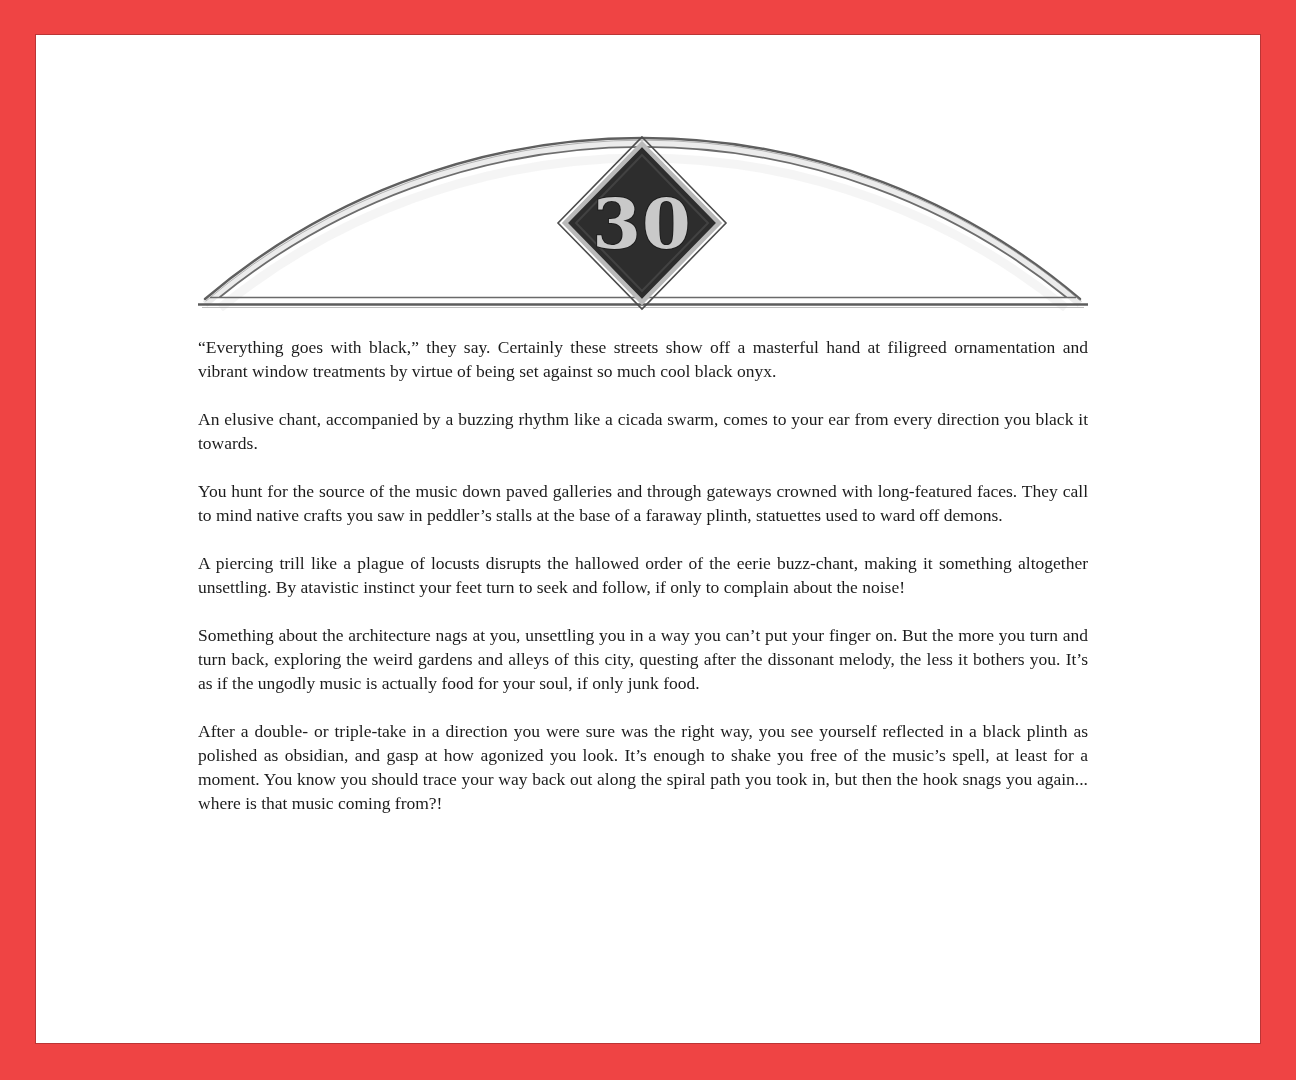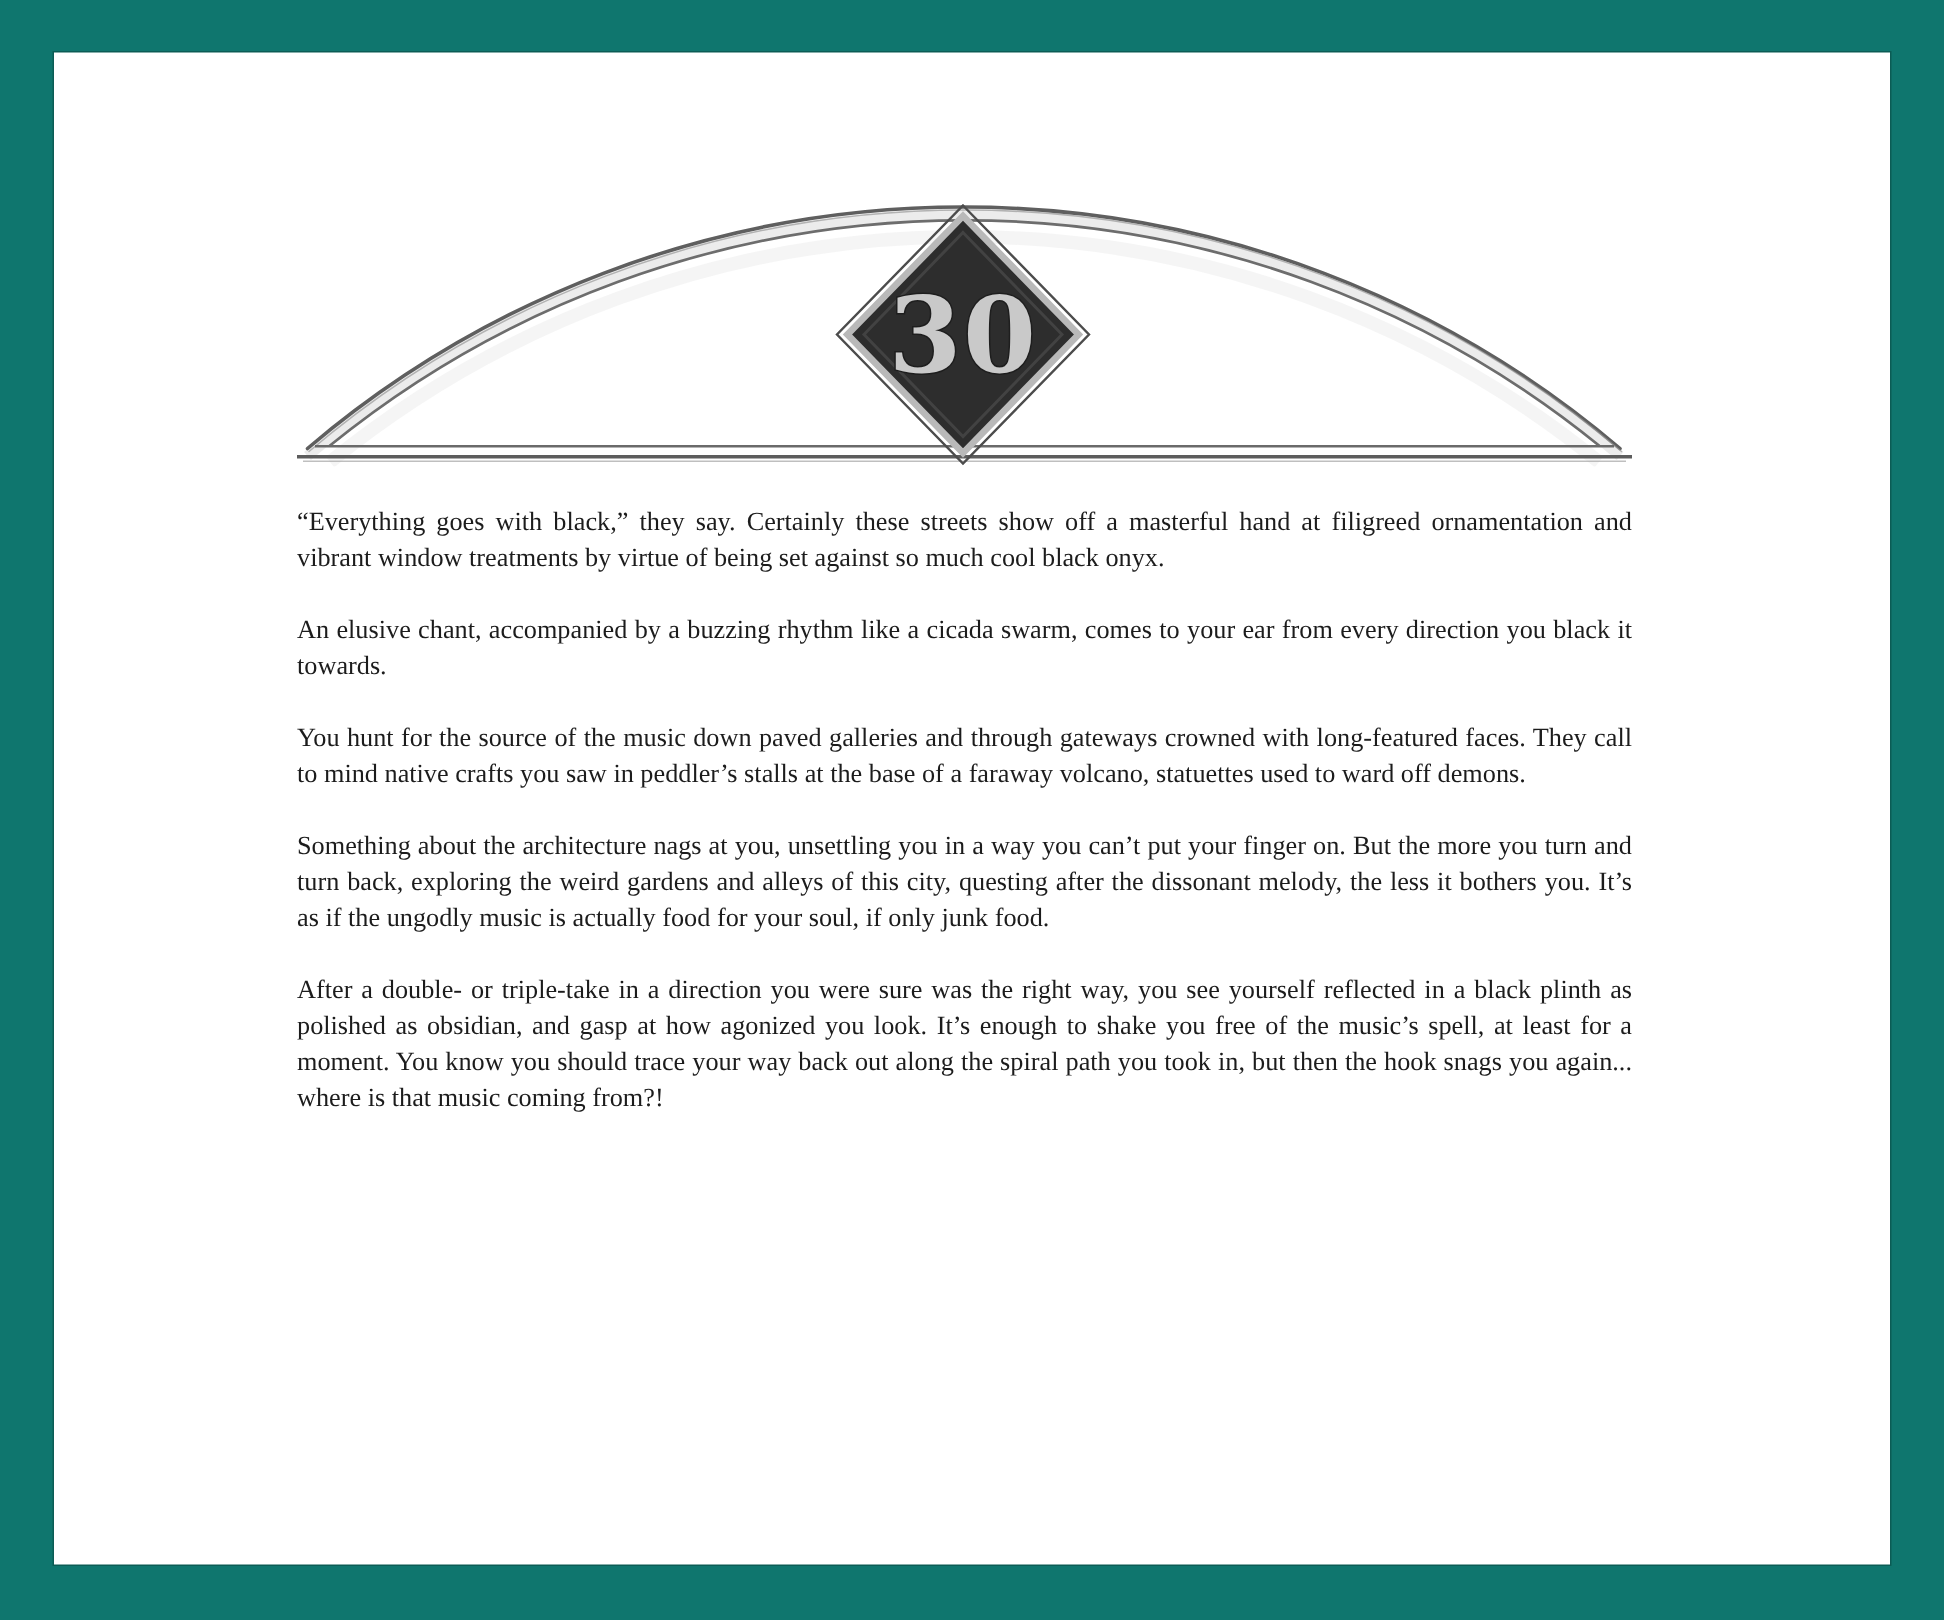--- a/index.html
+++ b/index.html
@@ -5,21 +5,21 @@
   html, body { margin: 0; padding: 0; }
   body {
     width: 1296px; height: 1080px;
     background: #6f6f6f;
     font-family: "Liberation Serif", serif;
     overflow: hidden;
   }
   .screen {
     position: relative;
     width: 1296px; height: 1080px;
-    background: #0f766e;
+    background: #ef4444;
     text-decoration: underline;
   }
   .paper {
     position: absolute;
     left: 36px; top: 35px;
     width: 1224px; height: 1008px;
     background: #ffffff;
     box-shadow: 0 0 0 1px rgba(0,0,0,0.22);
   }
   .figure {
@@ -69,19 +69,20 @@
       <polygon points="446,4 530,90 446,176 362,90" fill="none" stroke="#4c4c4c" stroke-width="1.6"></polygon>
       <polygon points="446,11 523,90 446,169 369,90" fill="#2d2d2d" stroke="#b9b9b9" stroke-width="4.5"></polygon>
       <polygon points="446,22 512,90 446,158 380,90" fill="none" stroke="#474747" stroke-width="2" opacity="0.8"></polygon>
 
       <text x="446" y="115" font-size="70" text-anchor="middle" fill="#c9c9c9" stroke="#1e1e1e" stroke-width="2" paint-order="stroke" letter-spacing="1">30</text>
     </svg>
 
     <div class="story">
       <p>“Everything goes with black,” they say. Certainly these streets show off a masterful hand at filigreed ornamentation and vibrant window treatments by virtue of being set against so much cool black onyx.</p>
       <p>An elusive chant, accompanied by a buzzing rhythm like a cicada swarm, comes to your ear from every direction you black it towards.</p>
-      <p>You hunt for the source of the music down paved galleries and through gateways crowned with long-featured faces. They call to mind native crafts you saw in peddler’s stalls at the base of a faraway volcano, statuettes used to ward off demons.</p>
+      <p>You hunt for the source of the music down paved galleries and through gateways crowned with long-featured faces. They call to mind native crafts you saw in peddler’s stalls at the base of a faraway plinth, statuettes used to ward off demons.</p>
+      <p>A piercing trill like a plague of locusts disrupts the hallowed order of the eerie buzz-chant, making it something altogether unsettling. By atavistic instinct your feet turn to seek and follow, if only to complain about the noise!</p>
       <p>Something about the architecture nags at you, unsettling you in a way you can’t put your finger on. But the more you turn and turn back, exploring the weird gardens and alleys of this city, questing after the dissonant melody, the less it bothers you. It’s as if the ungodly music is actually food for your soul, if only junk food.</p>
       <p>After a double- or triple-take in a direction you were sure was the right way, you see yourself reflected in a black plinth as polished as obsidian, and gasp at how agonized you look. It’s enough to shake you free of the music’s spell, at least for a moment. You know you should trace your way back out along the spiral path you took in, but then the hook snags you again... where is that music coming from?!</p>
     </div>
 
   </div>
 </div>
 
 </body></html>

